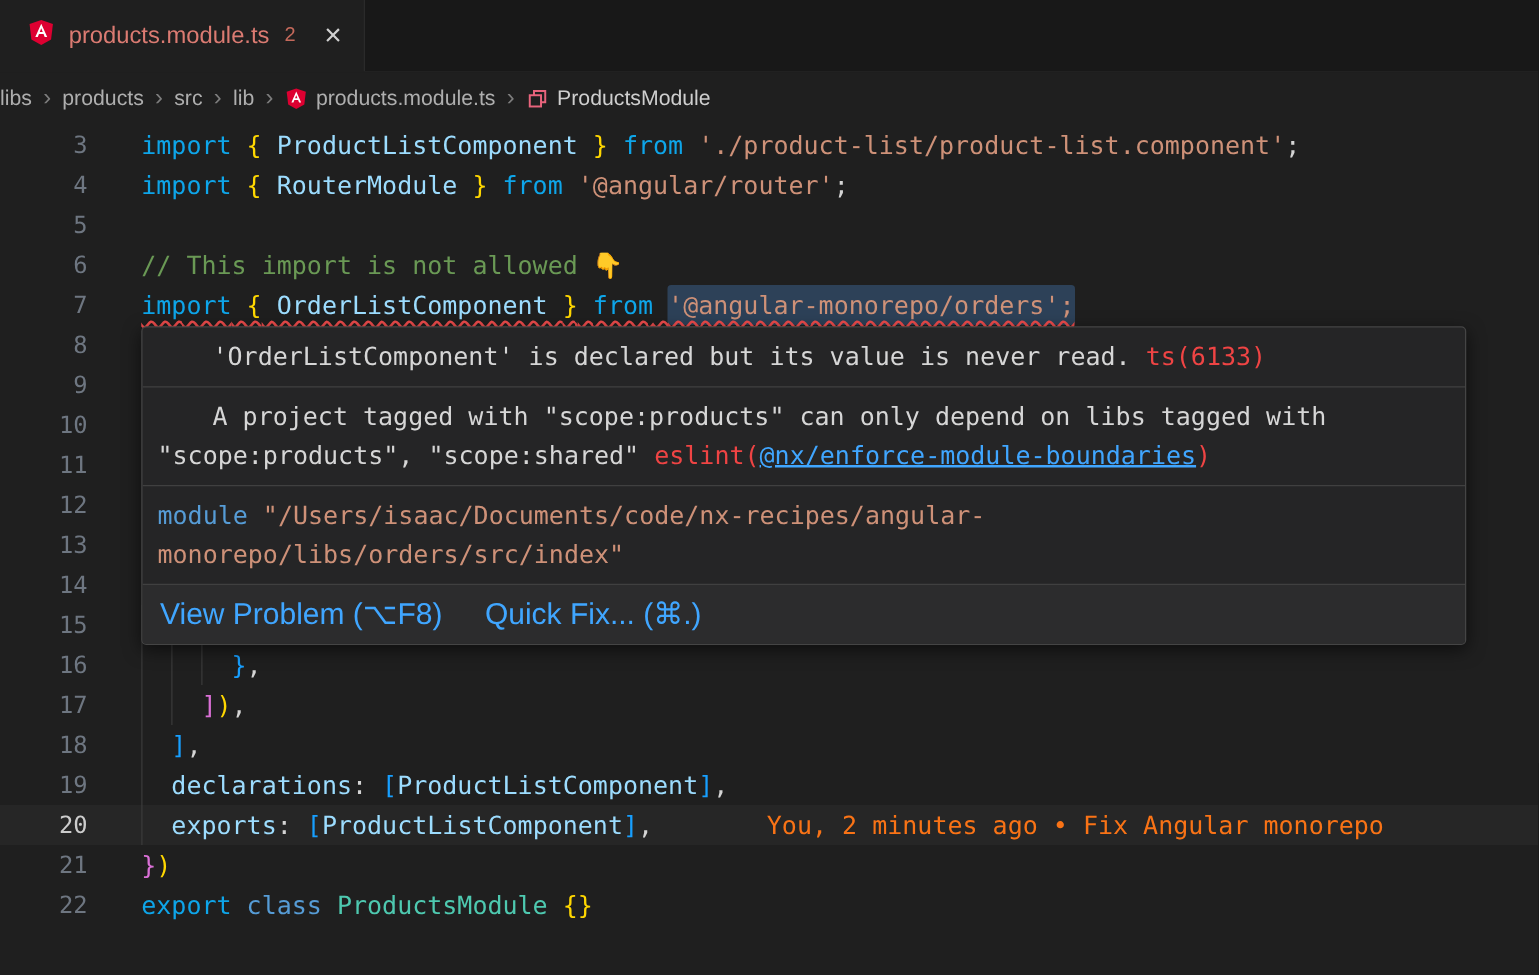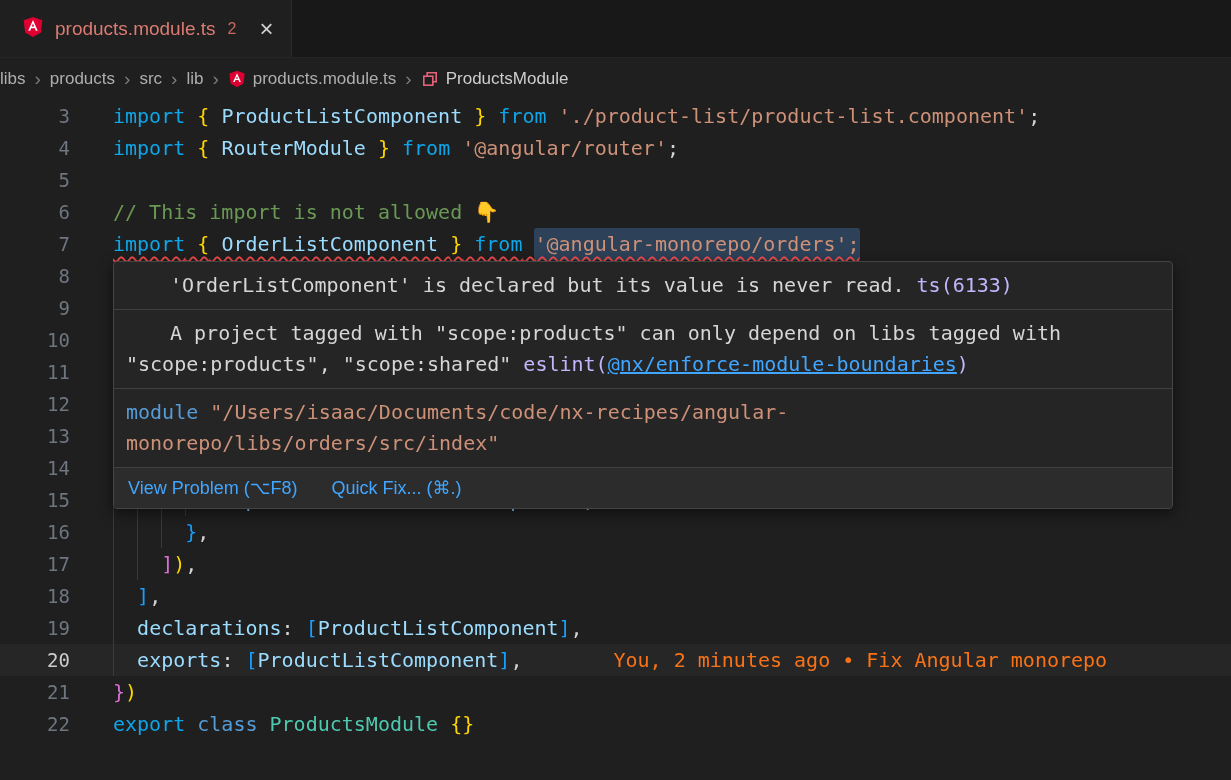--- a/index.html
+++ b/index.html
@@ -44,21 +44,21 @@
   .tk-kw2 { color:#569CD6; }
   .tk-var { color:#9CDCFE; }
   .tk-cls { color:#4EC9B0; }
   .tk-str { color:#CE9178; }
   .tk-pun { color:#D4D4D4; }
   .tk-cmt { color:#6A9955; }
   .tk-b1  { color:#FFD700; }
   .tk-b2  { color:#DA70D6; }
   .tk-b3  { color:#179FFF; }
   .tk-msg { color:#d6d6d6;margin-left:44px; }
-  .tk-dim { color:#c4b5fd; }
+  .tk-dim { color:#ef4444; }
   .tk-link { color:#40a6ff; text-decoration:underline; cursor:pointer; }
   .tk-hl  { background:rgba(60,100,145,0.5); border-radius:3px; padding:4px 0; }
 
   .squiggle {
     text-decoration:underline; text-decoration-style:wavy;
     text-decoration-color:#f14c4c; text-decoration-thickness:1.5px;
     text-underline-offset:5px; text-decoration-skip-ink:none;
   }
   .blame { margin-left:91px; color:#f97316; }
 
@@ -67,21 +67,21 @@
     position:absolute; left:113px; top:161px; width:1060px; z-index:10;
     background:#252526; border:1px solid #454545; border-radius:4px;
     box-shadow:0 4px 14px rgba(0,0,0,0.55); font-size:20px; overflow:hidden;
   }
   .hover-section {
     padding:8px 12px; line-height:31px; border-bottom:1px solid #404040;
     white-space:normal; overflow-wrap:break-word; color:#d6d6d6;
   }
   .hover-actions {
     display:flex; gap:34px; padding:9px 14px; background:#2c2c2d;
-    font-family:"Liberation Sans", sans-serif; font-size:18px;
+    font-family:"Liberation Sans", sans-serif; font-size:24px;
   }
   .hover-action { color:#40a6ff; cursor:pointer; }
 </style>
 </head>
 <body>
 
 <div class="window">
 
   <div class="tabbar">
     <div class="tab">

